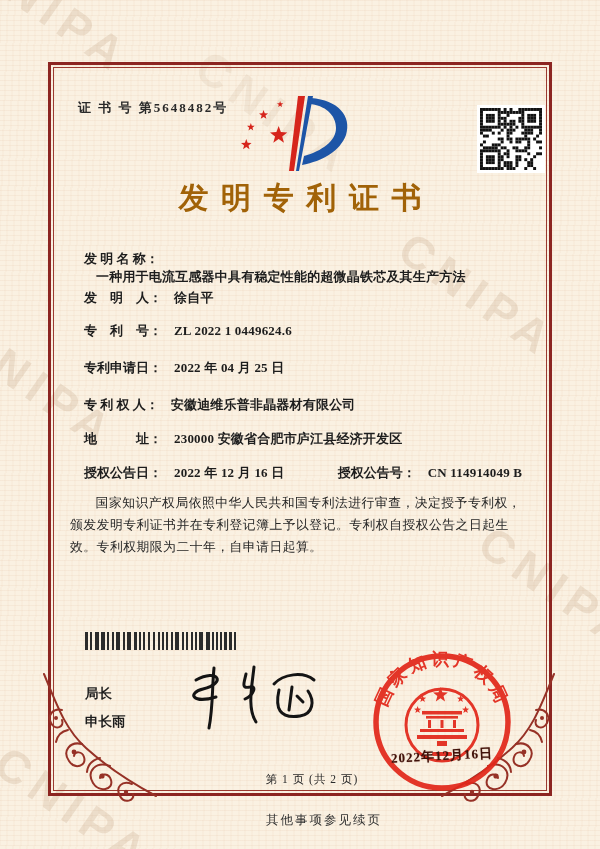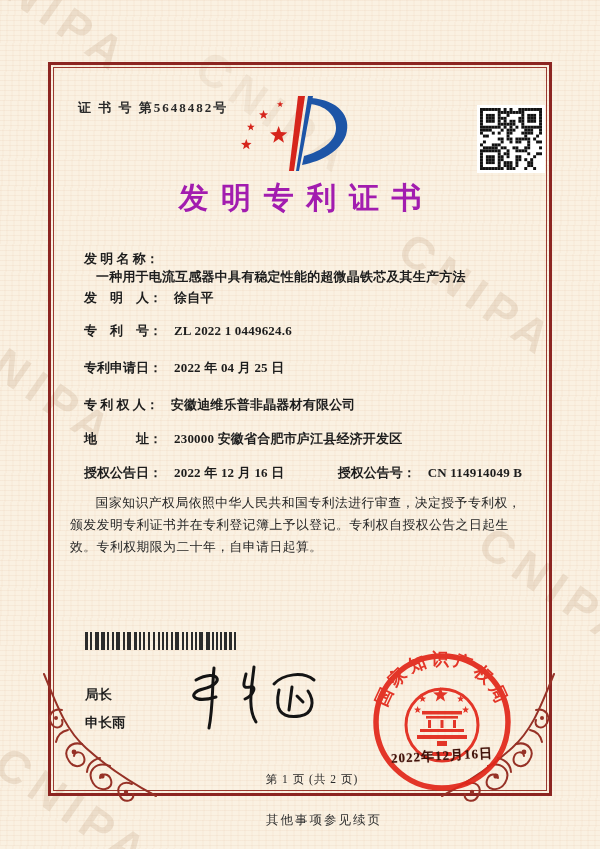--- a/index.html
+++ b/index.html
@@ -43,21 +43,21 @@
     position:absolute; left:78px; top:99px;
     font-size:13px; font-weight:bold; letter-spacing:2px; color:#2a2a2a;
   }
 
   .logo { position:absolute; left:240px; top:90px; width:126px; height:86px; }
   .qr   { position:absolute; left:477px; top:105px; width:68px; height:68px; background:#fff; padding:3px; }
 
   .title {
     position:absolute; left:0; top:178px; width:100%;
     text-align:center; font-size:30px; font-weight:bold;
-    letter-spacing:.42em; text-indent:.42em; color:#a21caf;
+    letter-spacing:.42em; text-indent:.42em; color:#a16207;
   }
 
   .fields { position:absolute; left:84px; top:250px; width:436px; font-size:13px; font-weight:bold; color:#1d1d1d; }
   .frow { position:absolute; left:0; white-space:nowrap; }
   .frow .lbl { display:inline-block; }
   .frow .val { display:inline-block; margin-left:12px; letter-spacing:.2px; }
   .frow.r0 { top:0;   white-space:normal; width:436px; }
   .frow.r1 { top:39px; }
   .frow.r2 { top:72px; }
   .frow.r3 { top:109px; }
@@ -70,21 +70,21 @@
     position:absolute; left:70px; top:492px; width:462px;
     font-size:12.8px; line-height:22px; color:#262626;
     font-style:normal;
   }
   .paras p { text-indent:2em; letter-spacing:.5px; }
 
   .barcode { position:absolute; left:85px; top:632px; width:156px; height:18px; }
 
   .director {
     position:absolute; left:85px; top:681px;
-    font-family:Liberation Sans, sans-serif;
+    font-family:Liberation Mono, monospace;
     font-size:13.5px; font-weight:bold; line-height:28px; color:#1d1d1d;
   }
   .signature { position:absolute; left:182px; top:658px; width:145px; height:80px; }
 
   .seal { position:absolute; left:369px; top:649px; width:146px; height:146px; }
   .seal-date {
     position:absolute; left:371px; top:747px; width:142px;
     text-align:center; font-size:13px; font-weight:bold;
     color:#40120a; transform:rotate(-3deg); letter-spacing:1px;
     text-shadow:0 0 1px rgba(90,20,10,.5);

